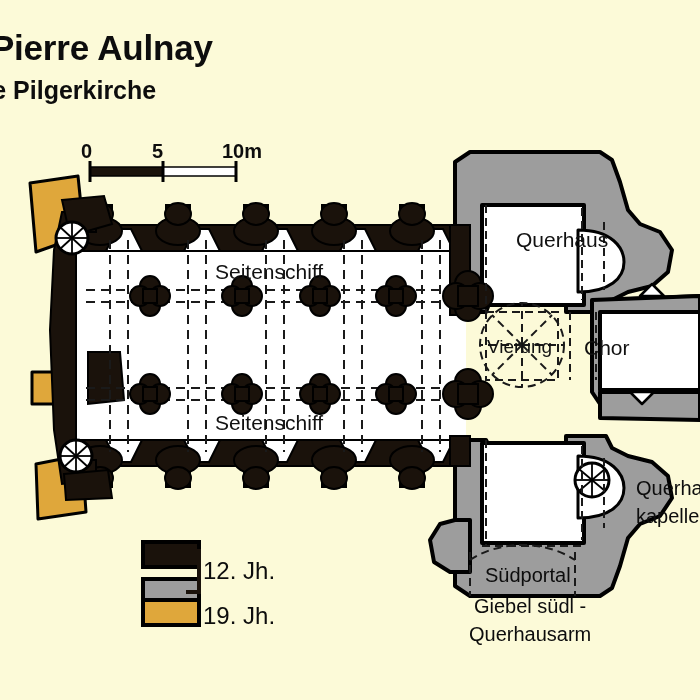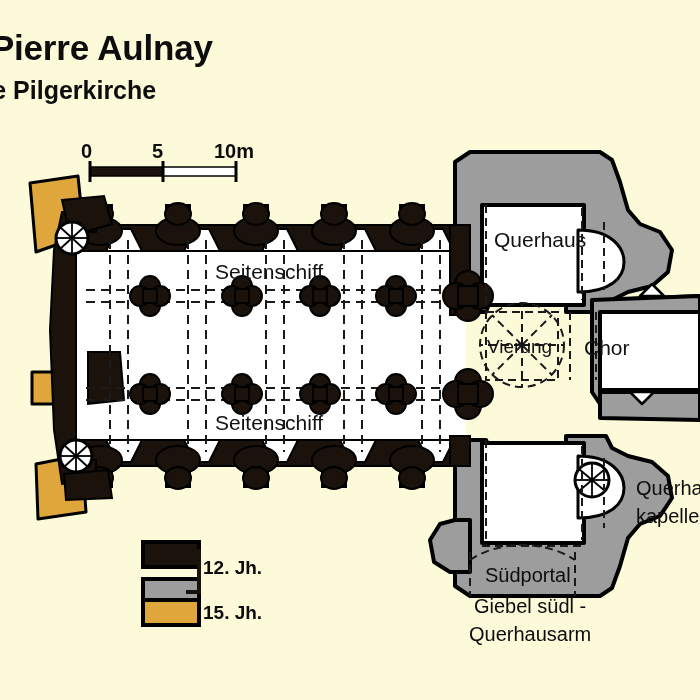--- a/index.html
+++ b/index.html
@@ -39,31 +39,31 @@
     top: 76px;
     font-size: 25px;
     font-weight: bold;
   }
   .scale-num {
     font-size: 20px;
     font-weight: bold;
   }
   #scale-0  { left: 81px;  top: 140px; }
   #scale-5  { left: 152px; top: 140px; }
-  #scale-10 { left: 214px; top: 140px; }
+  #scale-10 { left: 222px; top: 140px; }
 
   .room-label {
     font-size: 21px;
     font-weight: normal;
     color: #111;
   }
   #lbl-seitenschiff-n { left: 215px; top: 260px; }
   #lbl-mittelschiff   { left: 213px; top: 336px; }
   #lbl-seitenschiff-s { left: 215px; top: 411px; }
-  #lbl-querhaus       { left: 494px; top: 228px; }
+  #lbl-querhaus       { left: 516px; top: 228px; }
   #lbl-vierung        { left: 487px; top: 336px; font-size: 19px; text-align: center; }
   #lbl-chor           { left: 584px; top: 336px; }
 
   #lbl-querhauskapelle {
     left: 636px;
     top: 474px;
     font-size: 20px;
     line-height: 28px;
     font-weight: normal;
   }
@@ -73,22 +73,22 @@
     font-size: 20px;
   }
   #lbl-giebel {
     left: 469px;
     top: 592px;
     font-size: 20px;
     line-height: 28px;
     text-align: center;
   }
   .legend-text {
-    font-size: 19px;
-    font-weight: bold;
+    font-size: 24px;
+    font-weight: normal;
   }
   #legend-12 { left: 203px; top: 557px; }
   #legend-15 { left: 203px; top: 602px; }
 </style>
 </head>
 <body>
 
 <div id="page">
 
   <svg id="plan-svg" viewBox="0 0 700 700">
@@ -409,15 +409,15 @@
   </div>
 
   <div class="txt" id="lbl-suedportal">Südportal</div>
 
   <div class="txt" id="lbl-giebel">
     <div>Giebel  südl -</div>
     <div>Querhausarm</div>
   </div>
 
   <div class="txt legend-text" id="legend-12">12. Jh.</div>
-  <div class="txt legend-text" id="legend-15">15. Jh.</div>
+  <div class="txt legend-text" id="legend-15">19. Jh.</div>
 
 </div>
 
 </body></html>

